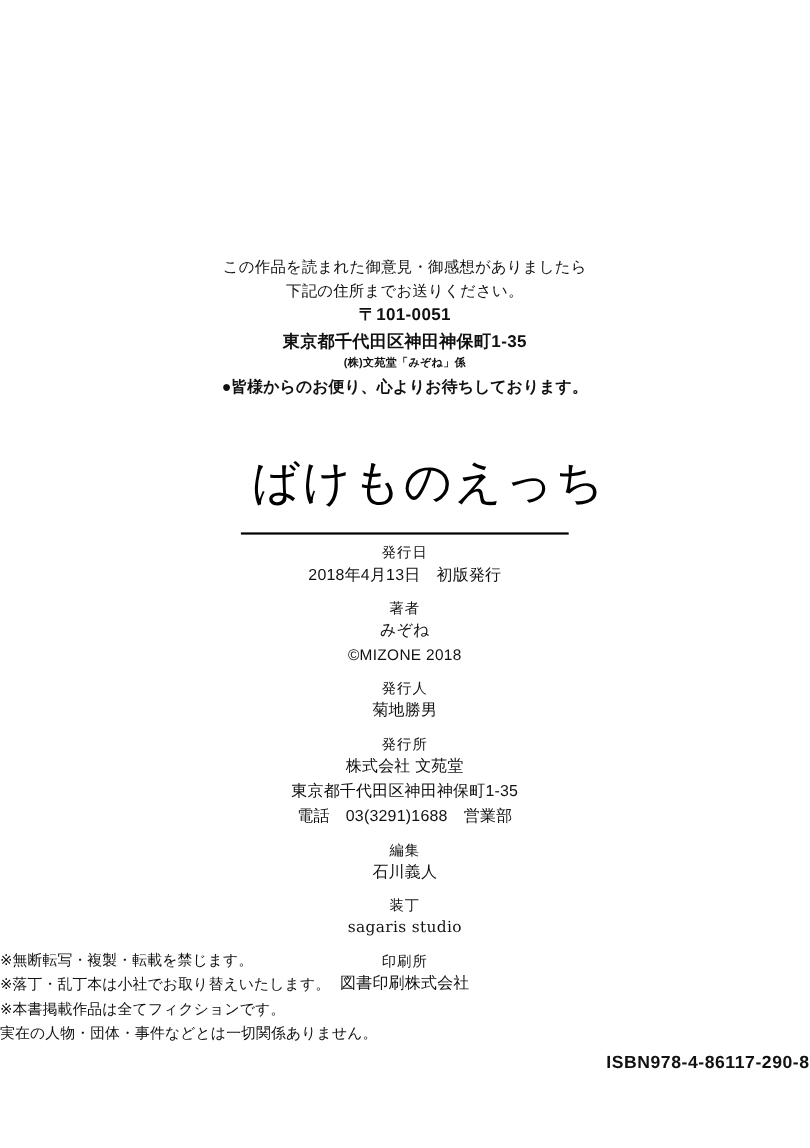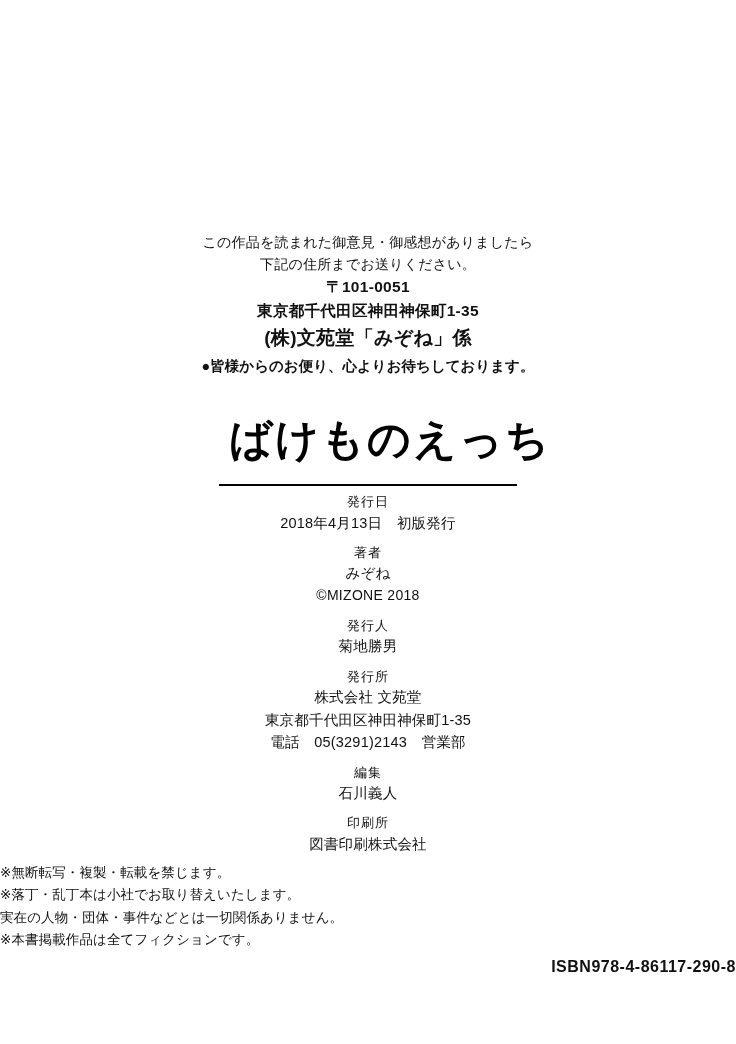--- a/index.html
+++ b/index.html
@@ -34,39 +34,39 @@
   .feedback .line {
     font-size: 14px;
     letter-spacing: 0.2px;
   }
   .feedback .bold {
     font-weight: bold;
     font-size: 15.5px;
     letter-spacing: 0.3px;
   }
   .feedback .bold.small {
-    font-size: 19px;
+    font-size: 10px;
   }
   .feedback .note {
     font-weight: bold;
     font-size: 14.5px;
     margin-top: 2px;
   }
 
   
   .title-wrap {
     position: absolute;
     top: 416px;
     left: 0;
     width: 736px;
     text-align: center;
   }
   .title {
     font-family: "DejaVu Sans", "Liberation Sans", sans-serif;
-    font-weight: bold;
+    font-weight: normal;
     font-size: 43px;
     letter-spacing: 2px;
     line-height: 1.1;
     color: #000;
     padding-left: 44px;
   }
 
   
   .colophon {
     position: absolute;
@@ -164,37 +164,41 @@
 
     <div class="entry">
       <div class="label">発行人</div>
       <div class="value">菊地勝男</div>
     </div>
 
     <div class="entry">
       <div class="label">発行所</div>
       <div class="value">株式会社 文苑堂</div>
       <div class="value">東京都千代田区神田神保町1-35</div>
-      <div class="value">電話　05(3291)2143　営業部</div>
+      <div class="value">電話　03(3291)1688　営業部</div>
     </div>
 
     <div class="entry">
       <div class="label">編集</div>
       <div class="value">石川義人</div>
     </div>
 
+    <div class="entry">
+      <div class="label">装丁</div>
+      <div class="value mono">sagaris studio</div>
+    </div>
 
     <div class="entry">
       <div class="label">印刷所</div>
       <div class="value">図書印刷株式会社</div>
     </div>
   </div>
 
   <div class="notices">
     <div class="line">※無断転写・複製・転載を禁じます。</div>
     <div class="line">※落丁・乱丁本は小社でお取り替えいたします。</div>
+    <div class="line">※本書掲載作品は全てフィクションです。</div>
     <div class="line">実在の人物・団体・事件などとは一切関係ありません。</div>
-    <div class="line">※本書掲載作品は全てフィクションです。</div>
   </div>
 
   <div class="isbn">ISBN978-4-86117-290-8</div>
 
 </div>
 
 </body></html>

